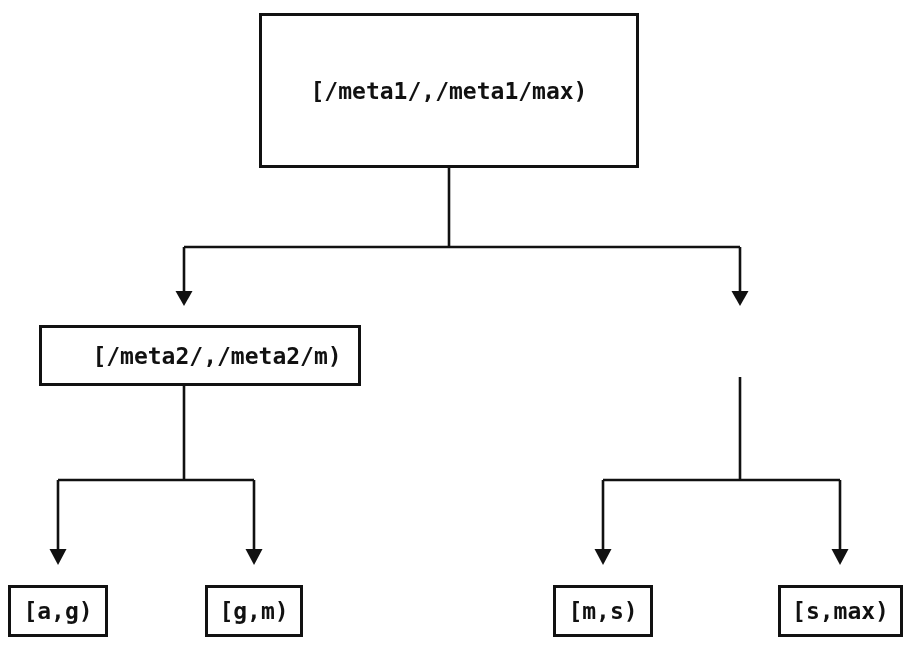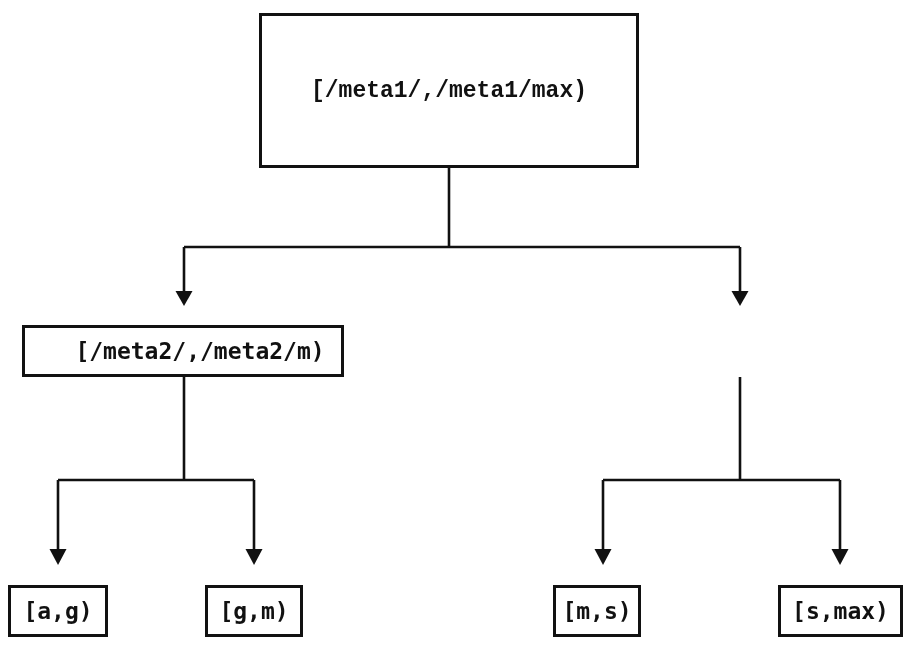--- a/index.html
+++ b/index.html
@@ -31,26 +31,26 @@
     background: #ffffff;
     color: #111111;
     display: flex;
     align-items: center;
     justify-content: center;
     font-size: 23px;
     font-weight: 700;
     letter-spacing: 0px;
     white-space: nowrap;
   }
-  .node-root   { left: 259px; top: 13px;  width: 380px; height: 155px; font-family: Liberation Mono, monospace; }
-  .node-l2a    { left: 22px;  top: 325px; width: 322px; height: 52px; padding-left: 34px; }
+  .node-root   { left: 259px; top: 13px;  width: 380px; height: 155px; }
+  .node-l2a    { left: 39px;  top: 325px; width: 322px; height: 61px; padding-left: 34px; }
   .node-l2b    { left: 580px; top: 325px; width: 320px; height: 52px; }
   .node-leaf1  { left: 8px;   top: 585px; width: 100px; height: 52px; text-align: center; }
   .node-leaf2  { left: 205px; top: 585px; width: 98px;  height: 52px; }
-  .node-leaf3  { left: 553px; top: 585px; width: 88px; height: 52px; }
+  .node-leaf3  { left: 553px; top: 585px; width: 100px; height: 52px; }
   .node-leaf4  { left: 778px; top: 585px; width: 125px; height: 52px; }
   .edge { stroke: #111111; stroke-width: 2.6; fill: none; }
   .arrowhead { fill: #111111; stroke: none; }
 </style>
 </head>
 <body>
 
 <div class="canvas">
 
   <svg class="edges-layer" width="912" height="652" viewBox="0 0 912 652" xmlns="http://www.w3.org/2000/svg">

